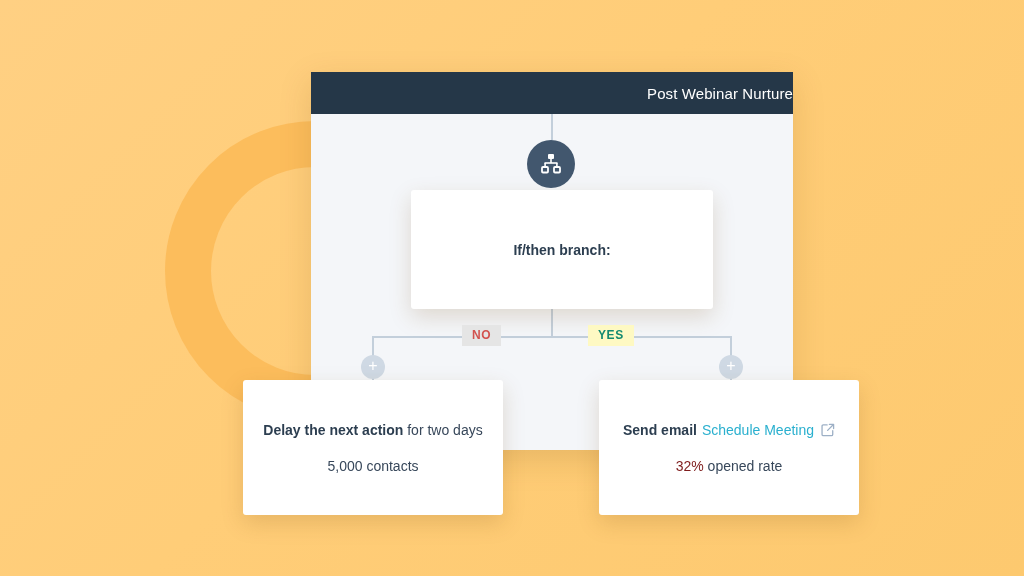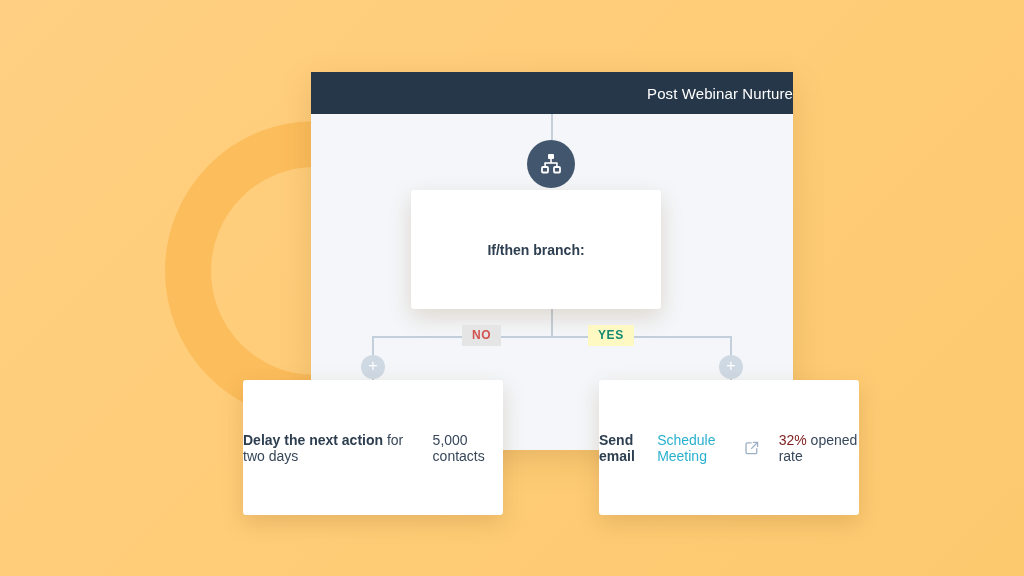--- a/index.html
+++ b/index.html
@@ -116,21 +116,21 @@
   .card {
     background: #ffffff;
     border-radius: 3px;
     box-shadow: 0 8px 22px rgba(120, 80, 20, .18);
   }
 
   #branch-card {
     position: absolute;
     left: 100px;
     top: 76px;
-    width: 250px;
+    width: 302px;
     height: 119px;
     z-index: 5;
     display: flex;
     flex-direction: column;
     align-items: center;
     justify-content: center;
     gap: 9px;
   }
   .branch-line-1 {
     font-size: 14px;
@@ -142,21 +142,21 @@
     color: #37475a;
   }
 
   .bottom-card {
     position: absolute;
     top: 380px;
     width: 260px;
     height: 135px;
     z-index: 8;
     display: flex;
-    flex-direction: row;
+    flex-direction: column;
     align-items: center;
     justify-content: center;
     gap: 20px;
   }
   #delay-card { left: 243px; }
   #email-card { left: 599px; }
 
   .card-title {
     font-size: 14px;
     color: #37475a;

